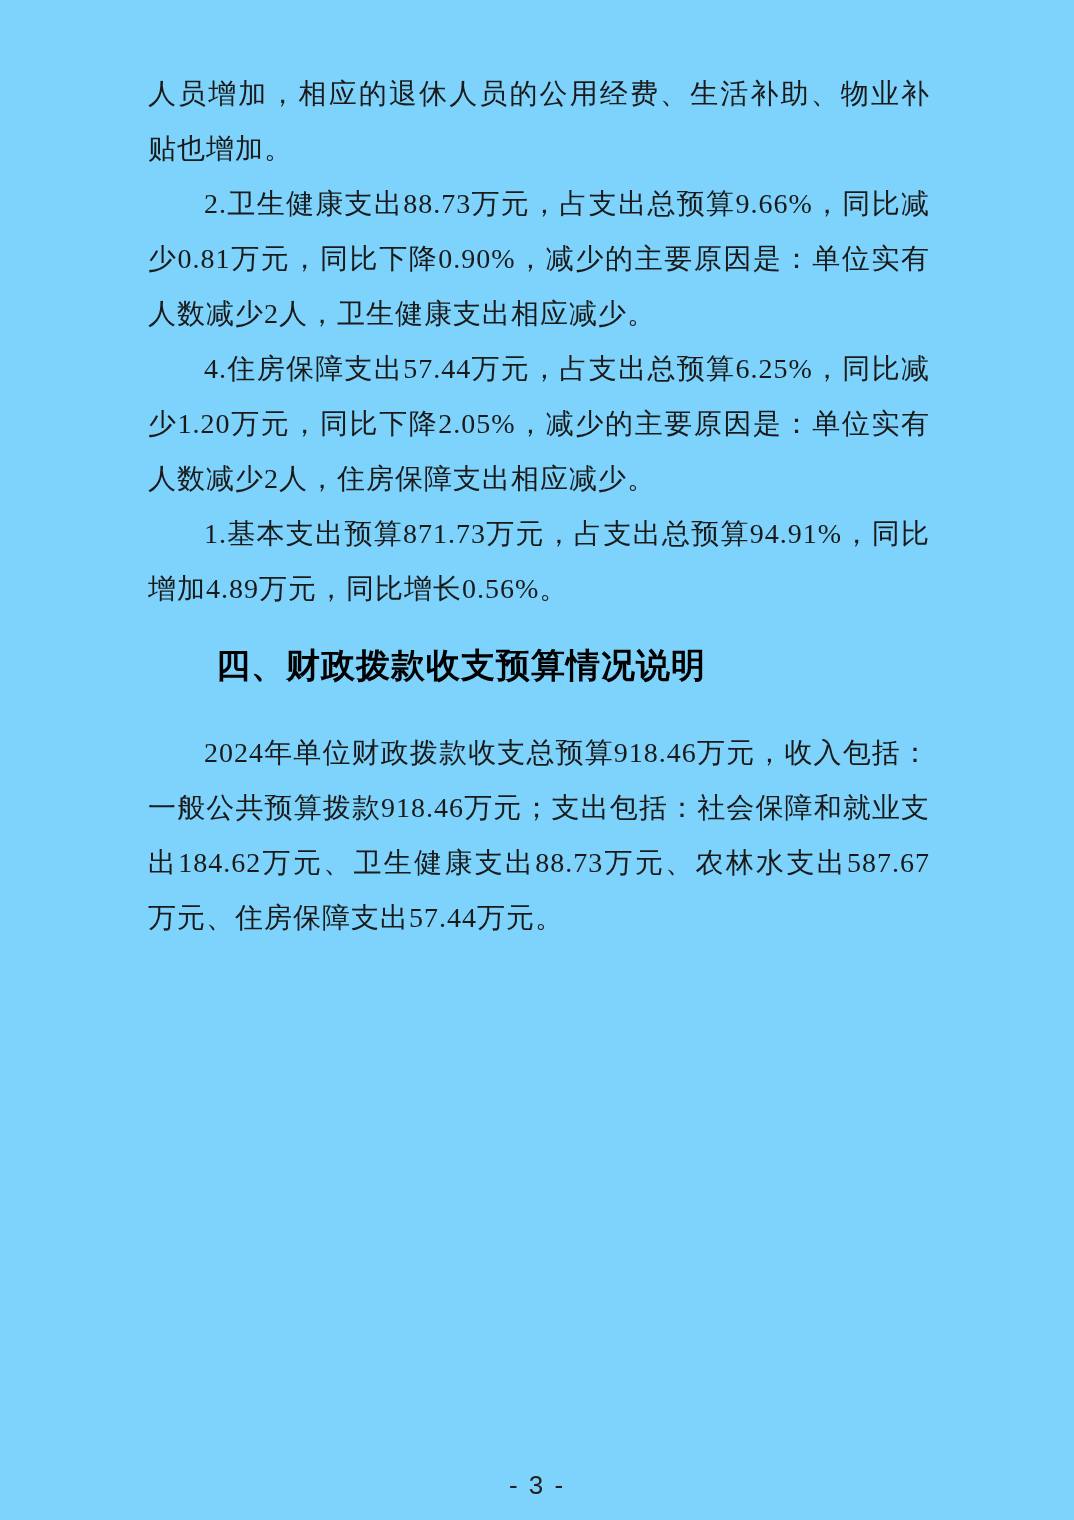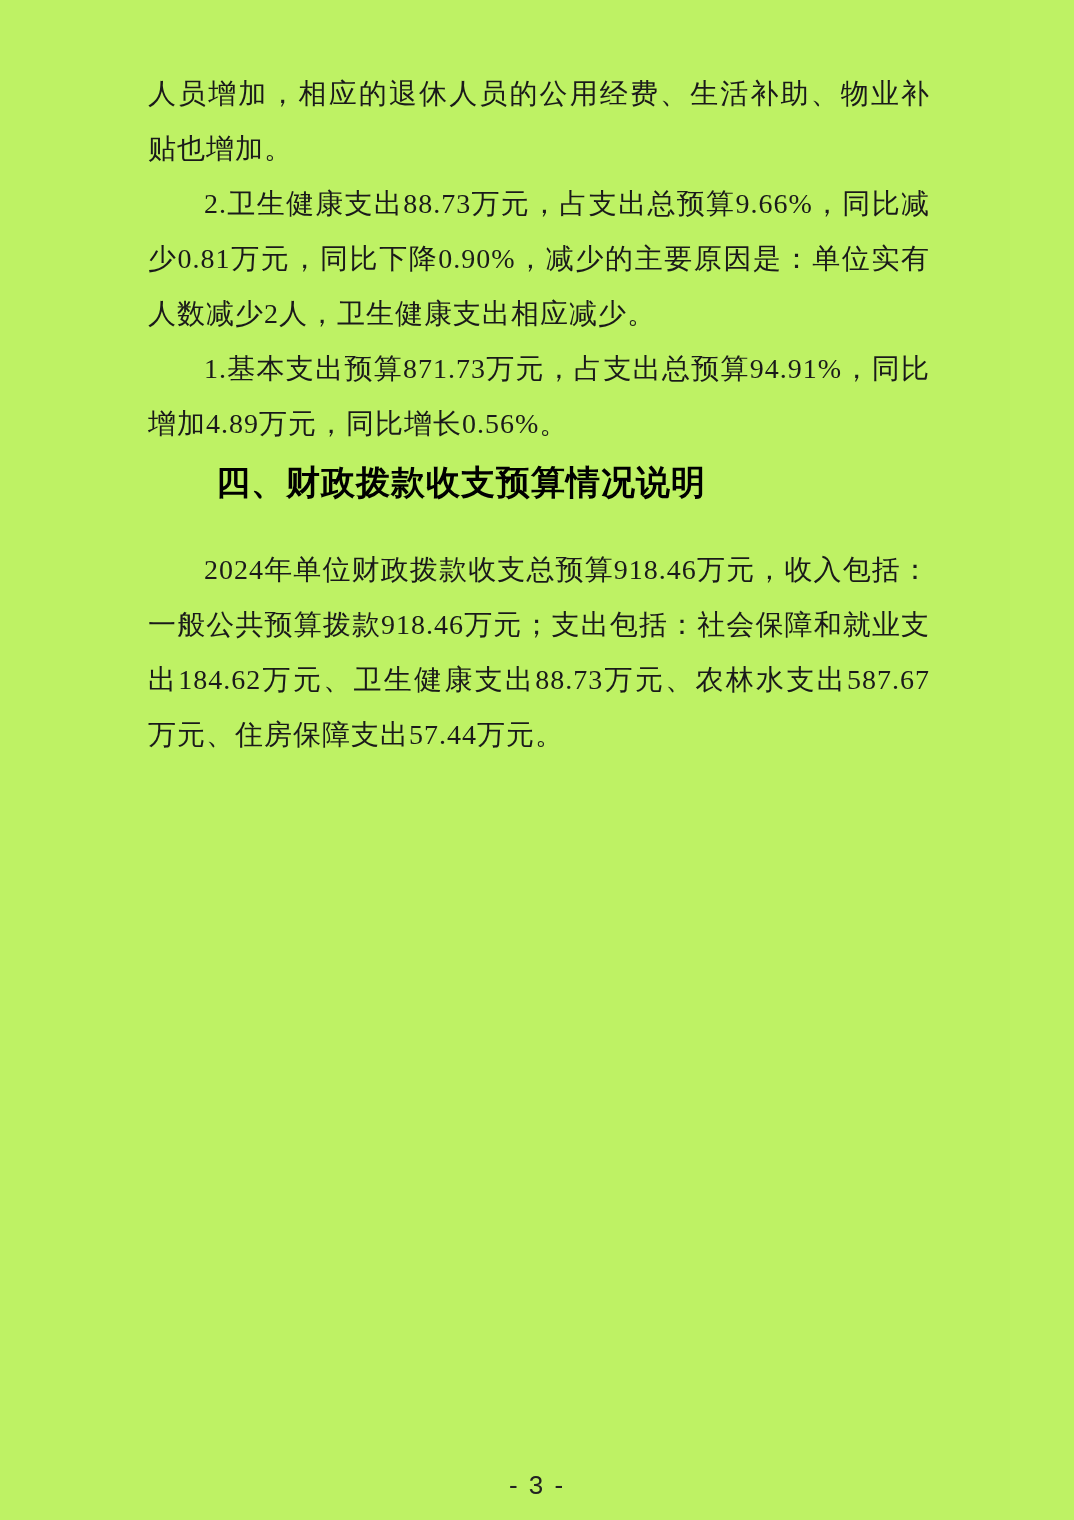--- a/index.html
+++ b/index.html
@@ -4,21 +4,21 @@
 <style>
   html, body {
     margin: 0;
     padding: 0;
     background: #ffffff;
   }
   .page {
     position: relative;
     width: 1074px;
     height: 1520px;
-    background: #bef264;
+    background: #7dd3fc;
     font-family: "DejaVu Serif", "Liberation Serif", serif;
     color: #1a1a1a;
     overflow: hidden;
   }
   .content {
     position: absolute;
     left: 148px;
     top: 66px;
     width: 782px;
   }
@@ -35,39 +35,40 @@
     font-family: Liberation Serif, serif;
   }
   .heading {
     font-family: "Liberation Sans", "DejaVu Sans", sans-serif;
     font-weight: bold;
     font-size: 34px;
     line-height: 55px;
     text-indent: 2em;
     letter-spacing: 1px;
     color: #000000;
-    margin: 4px 0 32px 0;
+    margin: 22px 0 32px 0;
   }
   .page-number {
     position: absolute;
     left: 0;
     right: 0;
     top: 1470px;
     text-align: center;
     font-family: "Liberation Sans", "DejaVu Sans", sans-serif;
     font-size: 26px;
     letter-spacing: 2px;
     color: #222222;
   }
 </style>
 </head>
 <body>
 
 <div class="page">
   <div class="content">
     <p class="para">人员增加，相应的退休人员的公用经费、生活补助、物业补贴也增加。</p>
     <p class="para indent">2.卫生健康支出88.73万元，占支出总预算9.66%，同比减少0.81万元，同比下降0.90%，减少的主要原因是：单位实有人数减少2人，卫生健康支出相应减少。</p>
+    <p class="para indent">4.住房保障支出57.44万元，占支出总预算6.25%，同比减少1.20万元，同比下降2.05%，减少的主要原因是：单位实有人数减少2人，住房保障支出相应减少。</p>
     <p class="para indent">1.基本支出预算871.73万元，占支出总预算94.91%，同比增加4.89万元，同比增长0.56%。</p>
     <h2 class="heading">四、财政拨款收支预算情况说明</h2>
     <p class="para indent">2024年单位财政拨款收支总预算918.46万元，收入包括：一般公共预算拨款918.46万元；支出包括：社会保障和就业支出184.62万元、卫生健康支出88.73万元、农林水支出587.67万元、住房保障支出57.44万元。</p>
   </div>
   <div class="page-number">- 3 -</div>
 </div>
 
 </body></html>

